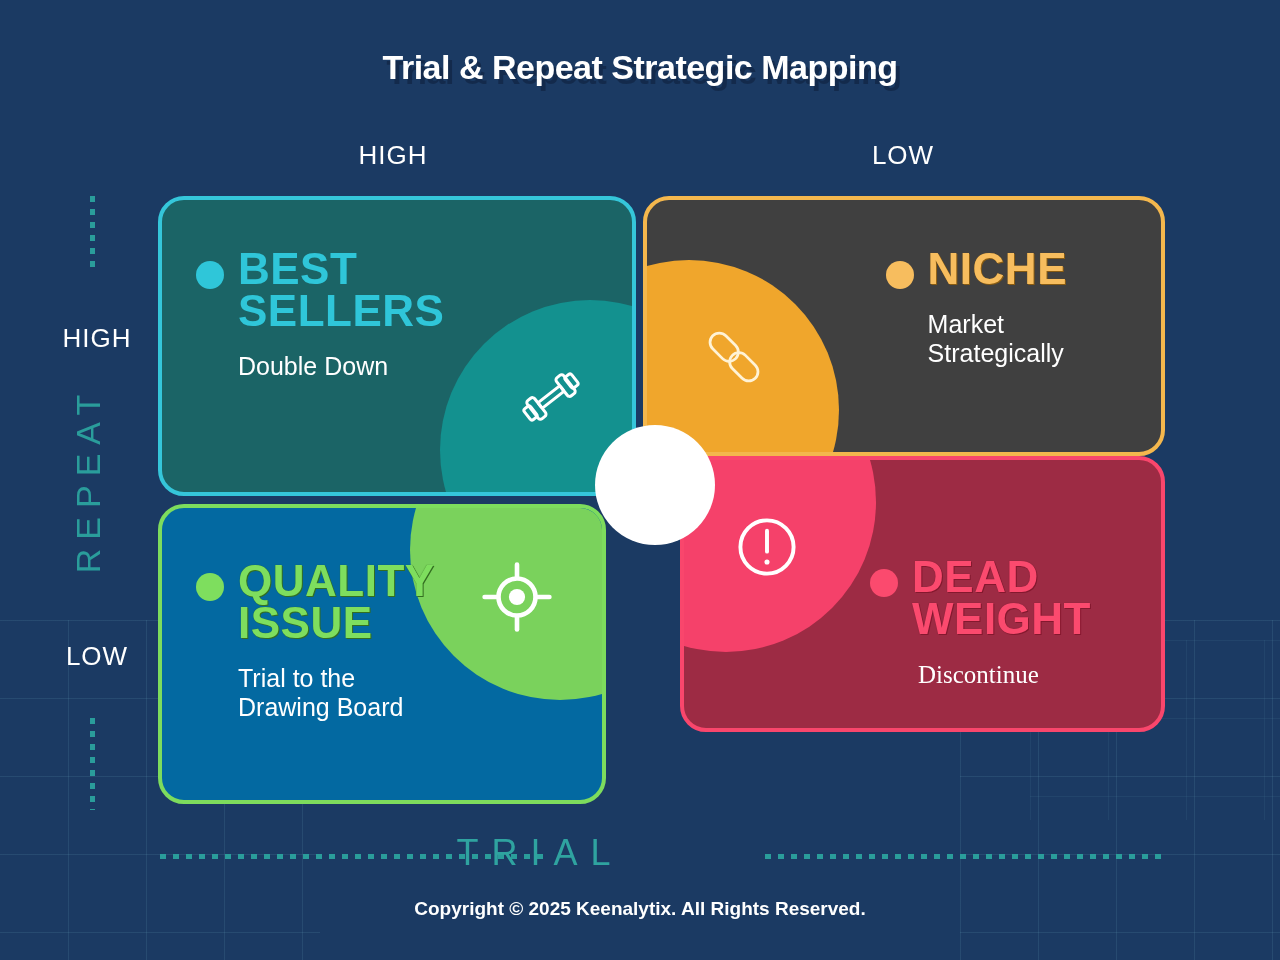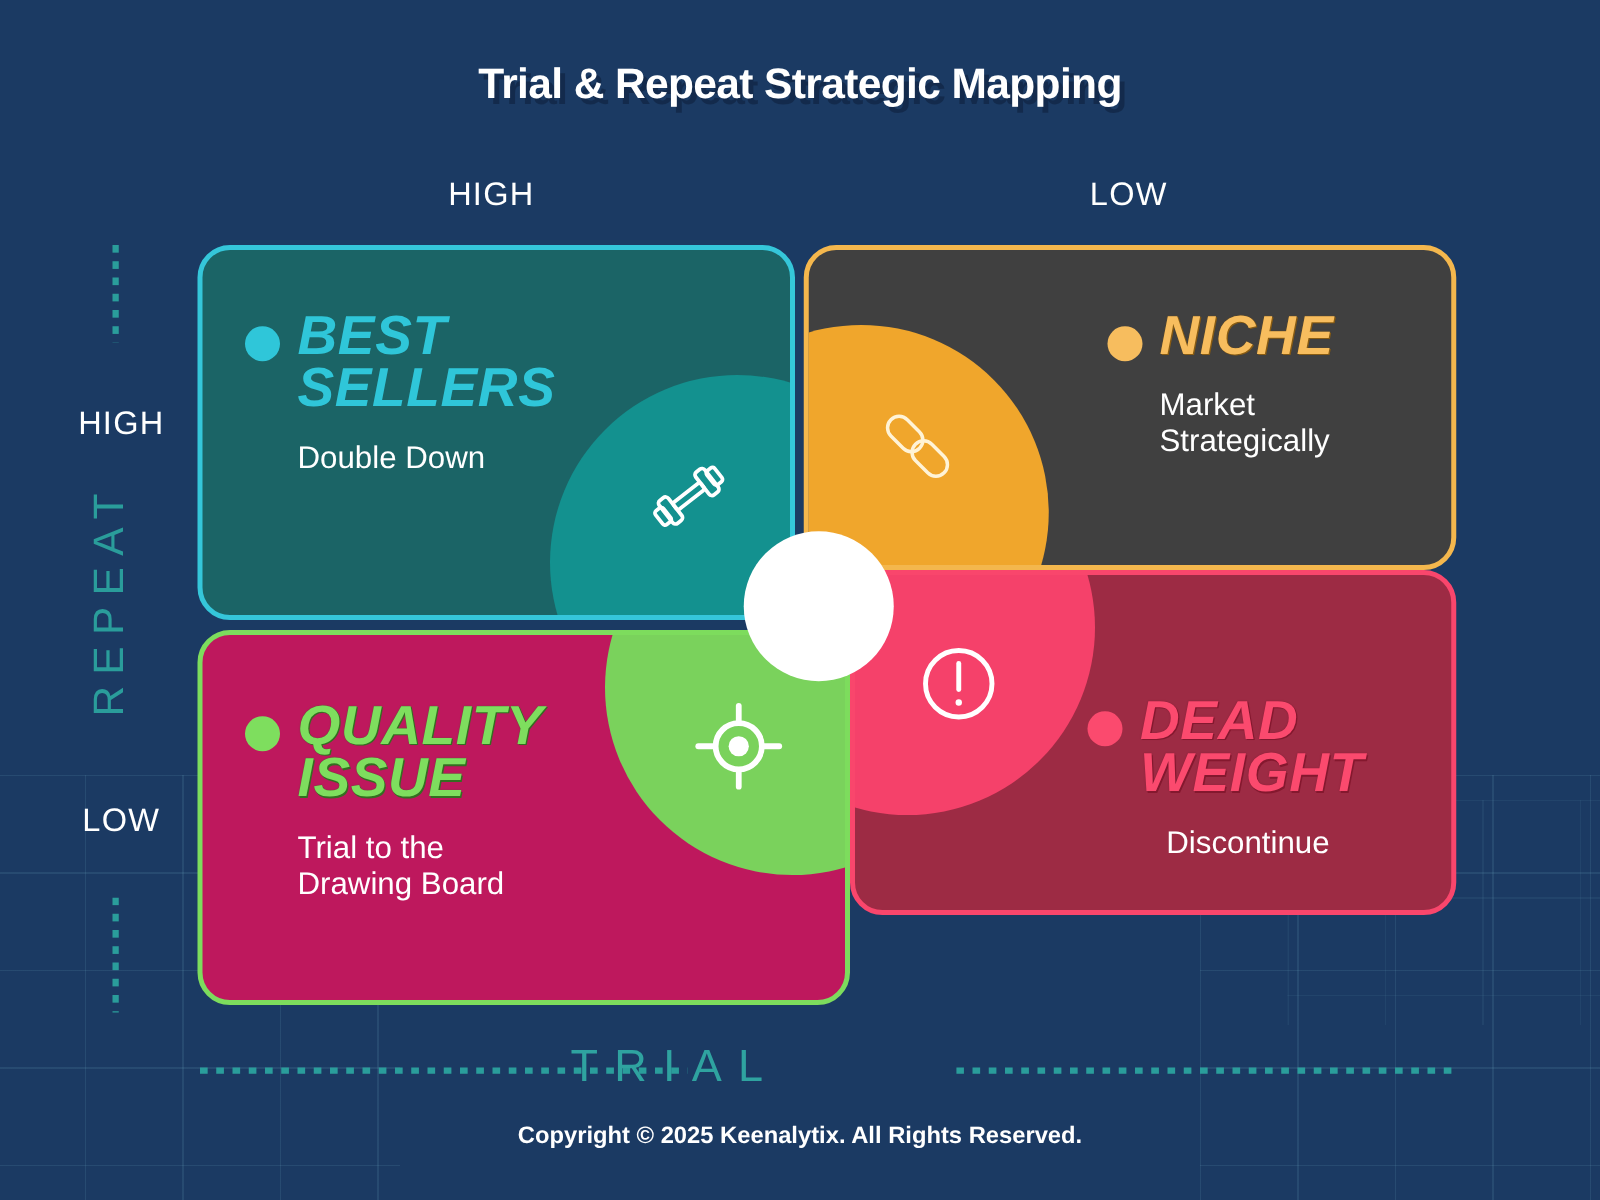--- a/index.html
+++ b/index.html
@@ -69,22 +69,22 @@
   .card{
     position:absolute;
     border-radius:26px;
     border:4px solid transparent;
     overflow:hidden;
   }
   #card-best     { left:158px; top:196px;  width:478px; height:300px;
                    background:#1b6466; border-color:#35c6da; }
   #card-niche    { left:643px; top:196px;  width:522px; height:260px;
                    background:#404040; border-color:#f4b74d; }
-  #card-quality  { left:158px; top:504px;  width:522px; height:300px;
-                   background:#be185d; border-color:#7ddc5d; }
+  #card-quality  { left:158px; top:504px;  width:448px; height:300px;
+                   background:#0369a1; border-color:#7ddc5d; }
   #card-dead     { left:680px; top:456px;  width:485px; height:276px;
                    background:#9d2b44; border-color:#f9466c; }
 
   
   .petal{ position:absolute; width:300px; height:300px; border-radius:50%; }
   #petal-best    { right:-108px; bottom:-108px; background:#13918f; }
   #petal-niche   { left:-108px;  bottom:-108px; background:#f0a62c; }
   #petal-quality { right:-108px; top:-108px;    background:#7ad25c; }
   #petal-dead    { left:-108px;  top:-108px;    background:#f5416a; }
 
@@ -96,40 +96,40 @@
   #icon-dead    { left:46px;  top:50px; }
   .q-icon svg{ width:100%; height:100%; display:block; }
 
   
   .card-body{ position:absolute; z-index:3; }
   #body-best   { left:34px;  top:48px;  text-align:left; }
   #body-niche  { right:94px; top:48px;  text-align:left; }
   #body-quality{ left:34px;  top:52px;  text-align:left; }
   #body-dead   { right:70px; top:96px;  text-align:left; }
 
-  .heading-row{ display:flex; align-items:flex-start;font-style:italic; }
+  .heading-row{ display:flex; align-items:flex-start; }
   .bullet{ width:28px; height:28px; border-radius:50%; flex:0 0 28px; margin-top:13px; margin-right:14px; }
   .q-title{
     font-size:44px; font-weight:bold; line-height:.95;
     letter-spacing:.5px; text-transform:uppercase;
   }
   .q-sub{
     margin-top:20px; font-size:25px; color:#ffffff; line-height:1.18;
     font-weight:normal;
   }
   #title-best { color:#2fc6d9; }
   #title-niche{ color:#f7bd5e; text-shadow:0 0 1px #7d5411, 1px 1px 0 #8a5d13; }
   #title-quality{ color:#7ede5e; text-shadow:0 0 1px #2f6b1f, 1px 1px 0 #356f22; }
   #title-dead { color:#fb4a6e; text-shadow:0 0 1px #7d1730, 1px 1px 0 #85192f; }
   #bullet-best   { background:#2fc6d9; }
   #bullet-niche  { background:#f7bd5e; }
   #bullet-quality{ background:#7ede5e; }
   #bullet-dead   { background:#fb4a6e; }
   #body-best .q-sub, #body-quality .q-sub, #body-dead .q-sub, #body-niche .q-sub{ margin-left:42px; }
-  #body-dead .q-sub{ margin-left:63px; }
+  #body-dead .q-sub{ margin-left:48px;font-family:Liberation Serif, serif; }
 
   
   #hub{
     position:absolute; left:595px; top:425px;
     width:120px; height:120px; border-radius:50%;
     background:#ffffff; z-index:20;
   }
 
   
   .axis-x{

